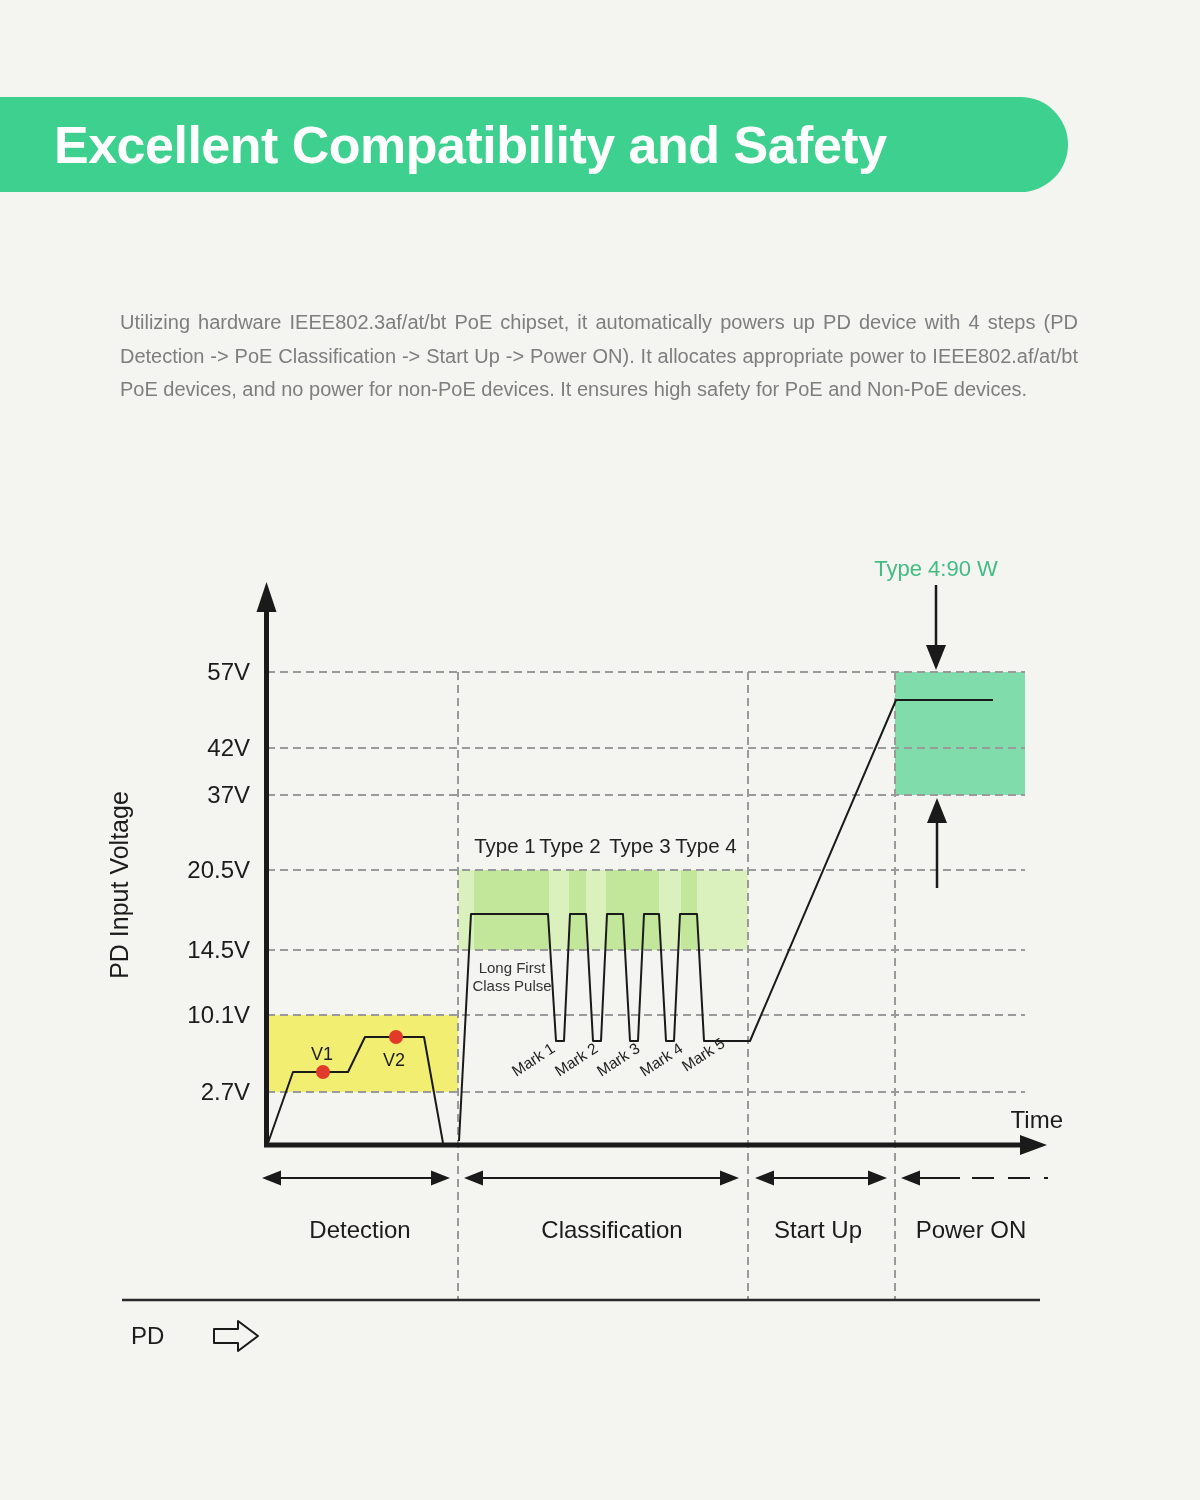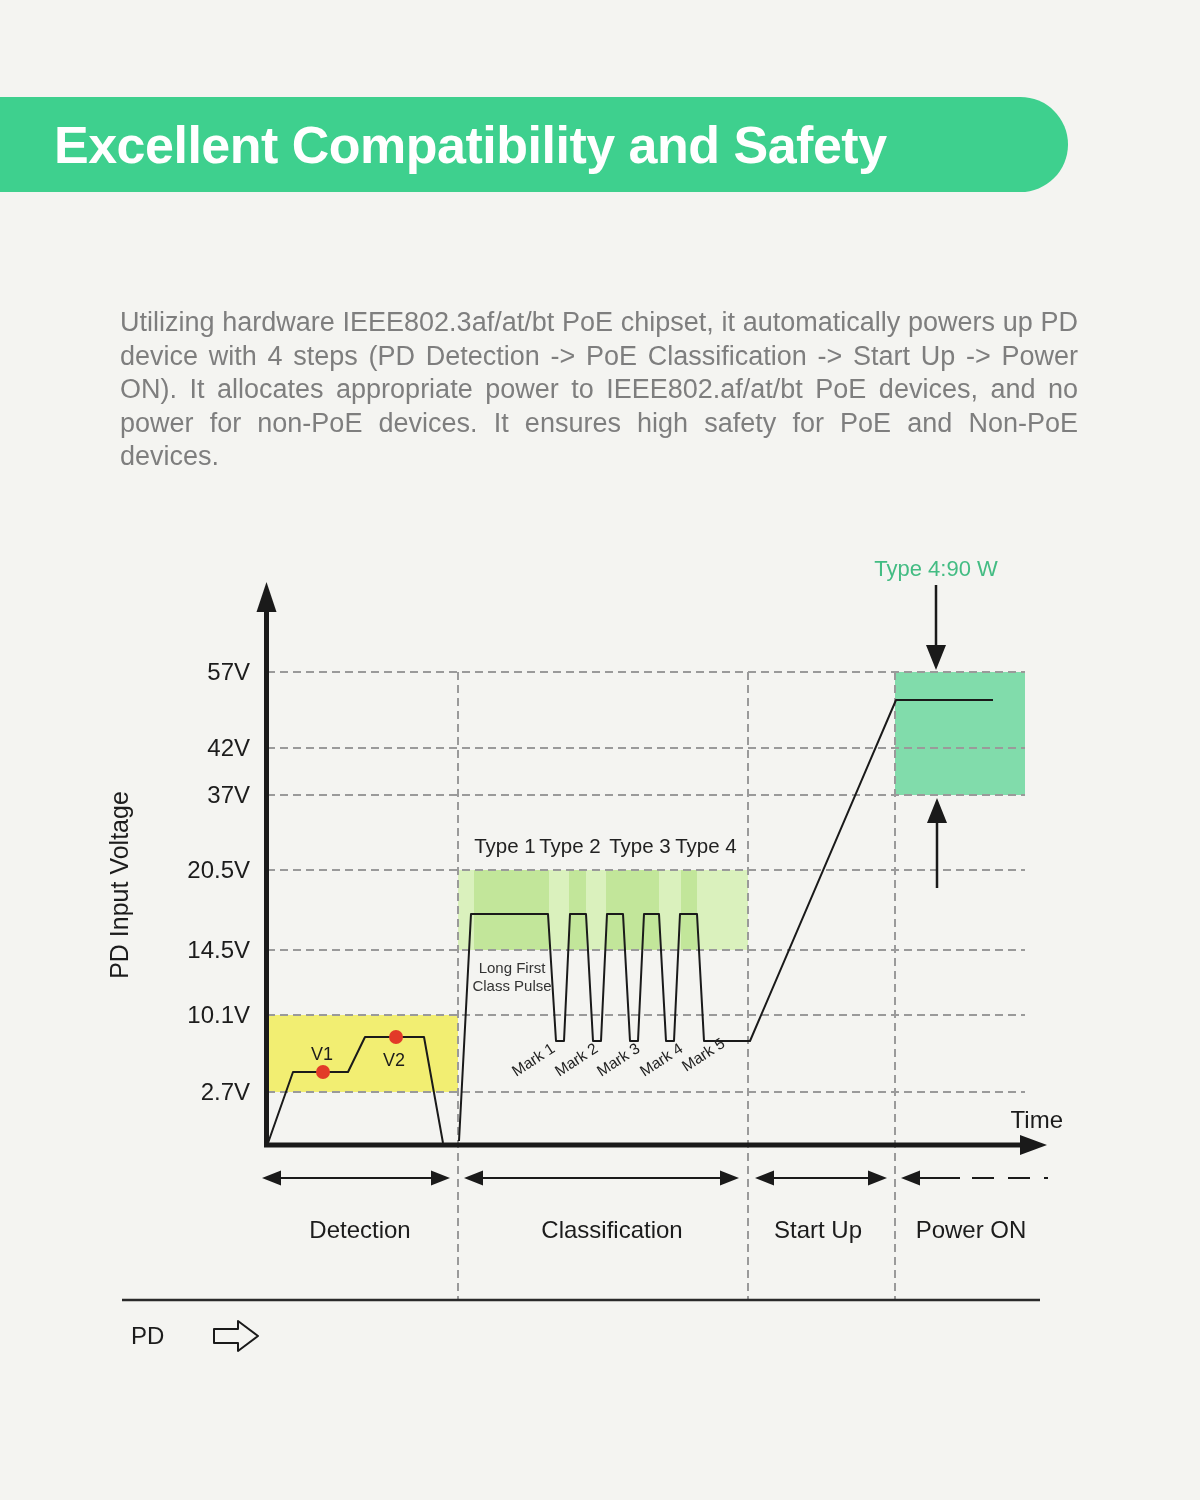--- a/index.html
+++ b/index.html
@@ -10,21 +10,21 @@
   .banner{
     position:absolute;left:0;top:97px;width:1068px;height:95px;
     background:#3ed08e;border-radius:0 48px 48px 0;
     display:flex;align-items:center;box-sizing:border-box;padding-left:54px;
   }
   .banner-title{
     color:#ffffff;font-size:52px;font-weight:bold;letter-spacing:-0.5px;white-space:nowrap;
   }
   .intro{
     position:absolute;left:120px;top:306px;width:958px;
-    font-size:27px;line-height:33.5px;color:#7e7e7e;
+    font-size:20px;line-height:33.5px;color:#7e7e7e;
     text-align:justify;margin:0;
   }
   .diagram-svg{position:absolute;left:0;top:540px;}
   text{font-family:"Liberation Sans",sans-serif;}
   .tick{font-size:24px;fill:#1c1c1c;}
   .axis-title{font-size:25px;fill:#1c1c1c;}
   .phase-label{font-size:24px;fill:#1c1c1c;}
   .type-label{font-size:20.5px;fill:#222222;}
   .mark-label{font-size:15.5px;fill:#222222;}
   .small-note{font-size:15px;fill:#333333;}

